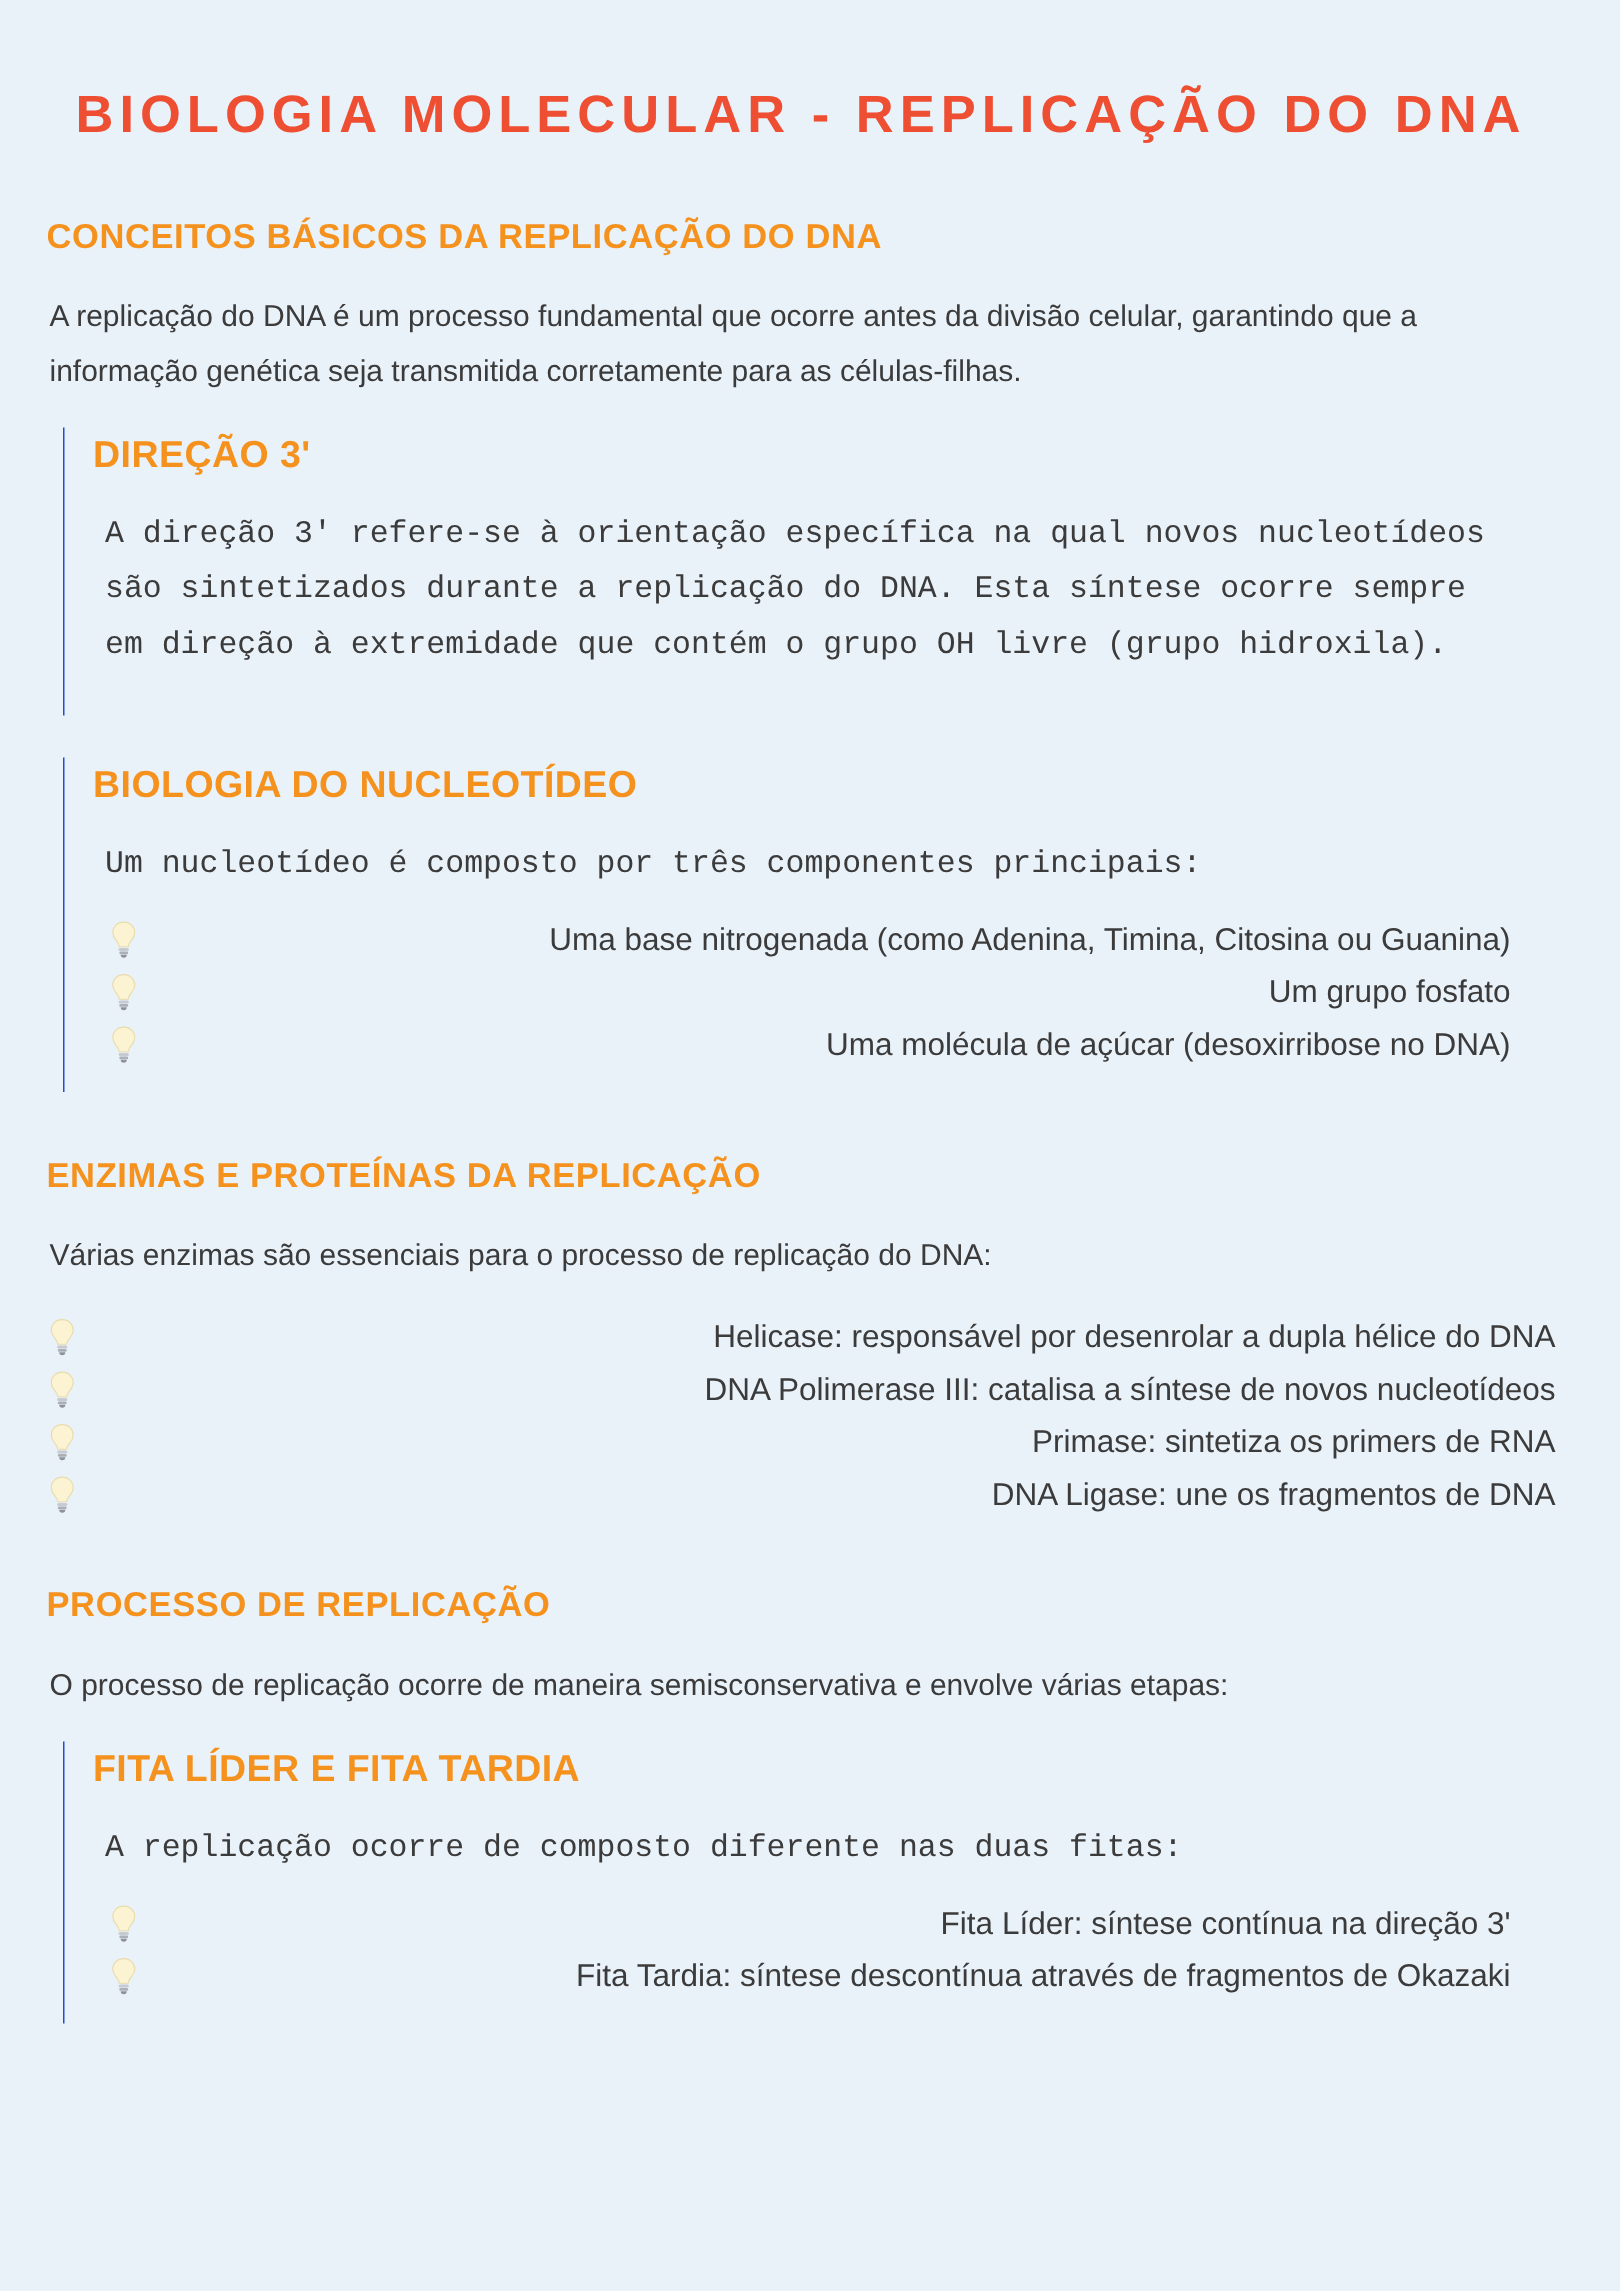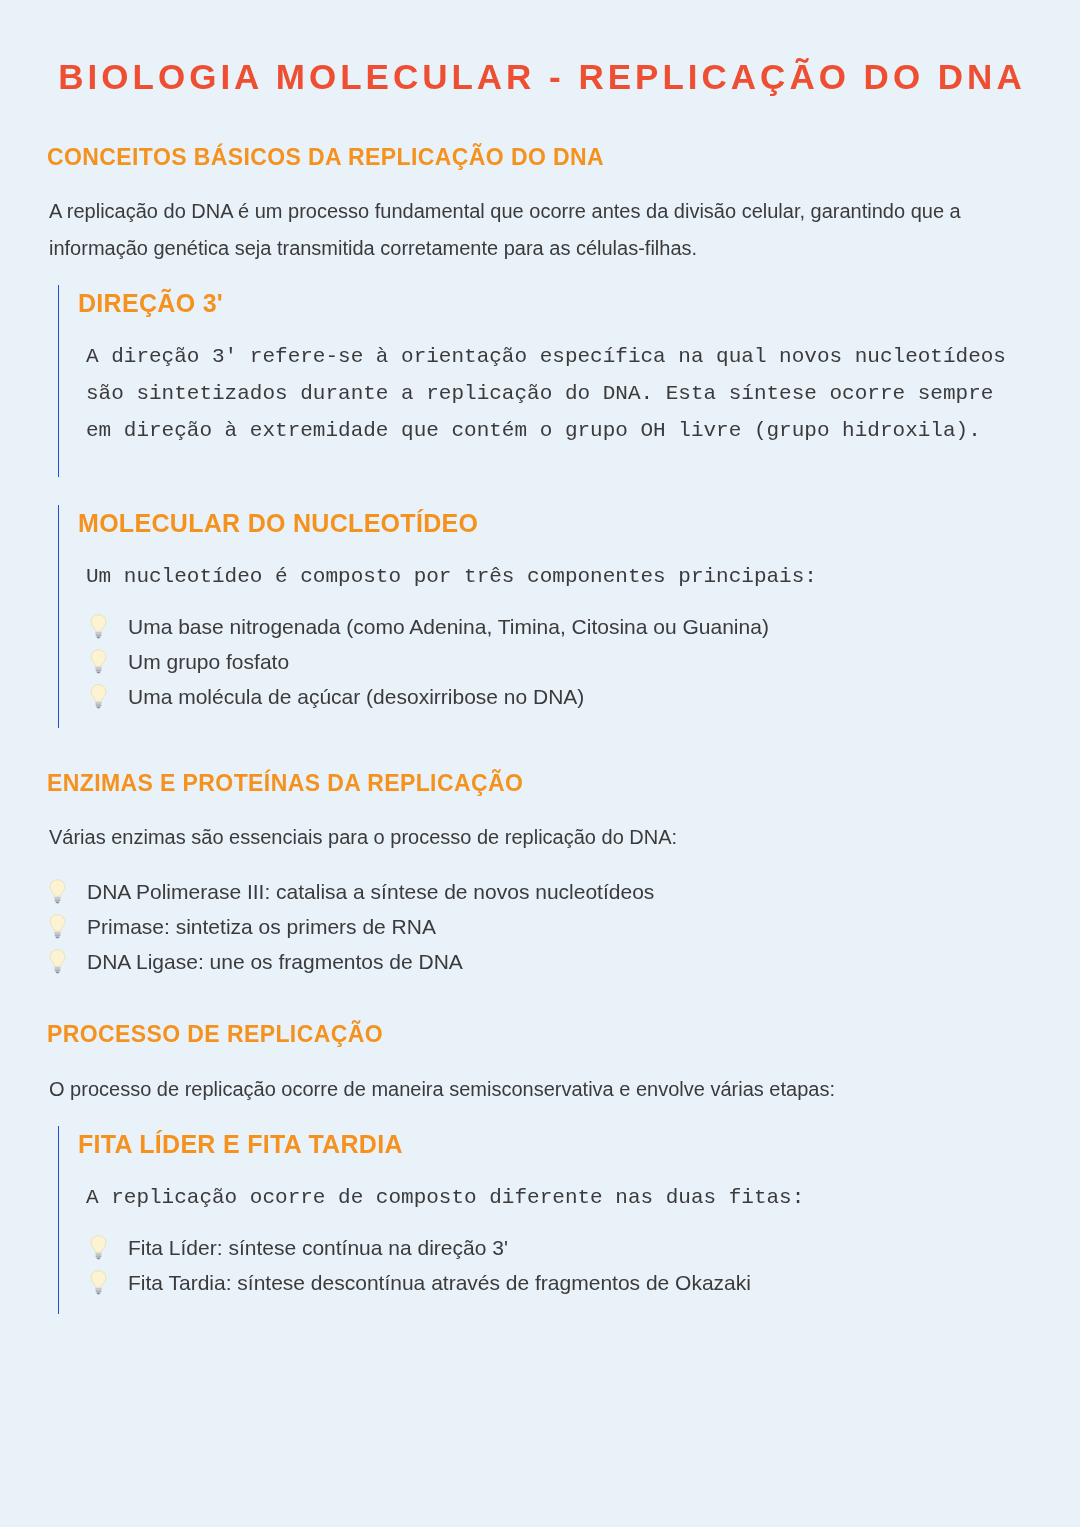--- a/index.html
+++ b/index.html
@@ -9,21 +9,21 @@
     background: #E9F1F9;
     font-family: "Liberation Sans", "DejaVu Sans", sans-serif;
     color: #3B3B3B;
   }
   .page {
     position: relative;
     width: 1080px;
     height: 1527px;
     background: #E9F1F9;
     box-sizing: border-box;
-    padding: 50px 43px 0 47px;
+    padding: 50px 43px 0 31px;
     overflow: hidden;
   }
   h1.page-title {
     margin: 6px 0 46px 0;
     text-align: center;
     font-size: 35px;
     font-weight: 700;
     letter-spacing: 4px;
     color: #EE4F33;
     line-height: 1.2;
@@ -70,20 +70,21 @@
   }
   .subsection ul.bullet-list { margin-left: 12px; }
   .section > ul.bullet-list { margin-left: 2px; margin-top: 8px; }
   ul.bullet-list li {
     display: flex;
     align-items: center;
     gap: 21px;
     font-size: 21px;
     line-height: 35px;
     margin: 0;
+    justify-content: space-between;
   }
   .bulb {
     flex: 0 0 auto;
     width: 17px;
     height: 27px;
     display: inline-block;
   }
   .bulb svg { display: block; width: 100%; height: 100%; }
 </style>
 </head>
@@ -96,21 +97,21 @@
   <div class="section">
     <h2 class="section-heading">CONCEITOS BÁSICOS DA REPLICAÇÃO DO DNA</h2>
     <p class="intro">A replicação do DNA é um processo fundamental que ocorre antes da divisão celular, garantindo que a informação genética seja transmitida corretamente para as células-filhas.</p>
 
     <div class="subsection">
       <h3 class="subsection-heading">DIREÇÃO 3'</h3>
       <p class="body-text">A direção 3' refere-se à orientação específica na qual novos nucleotídeos são sintetizados durante a replicação do DNA. Esta síntese ocorre sempre em direção à extremidade que contém o grupo OH livre (grupo hidroxila).</p>
     </div>
 
     <div class="subsection">
-      <h3 class="subsection-heading">MOLECULAR DO NUCLEOTÍDEO</h3>
+      <h3 class="subsection-heading">BIOLOGIA DO NUCLEOTÍDEO</h3>
       <p class="body-text">Um nucleotídeo é composto por três componentes principais:</p>
       <ul class="bullet-list">
         <li>
           <span class="bulb">
               <svg viewBox="0 0 20 30" xmlns="http://www.w3.org/2000/svg">
                 <path d="M10 1.2 C4.6 1.2 1.4 5.1 1.4 9.4 c0 2.8 1.3 4.7 2.7 6.3 1 1.2 1.9 2.3 2.2 3.8 l0.2 1 h7 l0.2 -1 c0.3 -1.5 1.2 -2.6 2.2 -3.8 1.4 -1.6 2.7 -3.5 2.7 -6.3 C18.6 5.1 15.4 1.2 10 1.2 z" fill="#FBF3D2" stroke="#E9DCAC" stroke-width="0.9"></path>
                 <rect x="6" y="21.4" width="8" height="2.4" rx="1.2" fill="#C7CBD1"></rect>
                 <rect x="6.5" y="24.2" width="7" height="2.2" rx="1.1" fill="#ABB0B7"></rect>
                 <path d="M7.6 26.8 h4.8 a2.4 2.4 0 0 1 -4.8 0 z" fill="#8E939B"></path>
               </svg>
@@ -149,20 +150,31 @@
     <ul class="bullet-list">
       <li>
         <span class="bulb">
             <svg viewBox="0 0 20 30" xmlns="http://www.w3.org/2000/svg">
               <path d="M10 1.2 C4.6 1.2 1.4 5.1 1.4 9.4 c0 2.8 1.3 4.7 2.7 6.3 1 1.2 1.9 2.3 2.2 3.8 l0.2 1 h7 l0.2 -1 c0.3 -1.5 1.2 -2.6 2.2 -3.8 1.4 -1.6 2.7 -3.5 2.7 -6.3 C18.6 5.1 15.4 1.2 10 1.2 z" fill="#FBF3D2" stroke="#E9DCAC" stroke-width="0.9"></path>
               <rect x="6" y="21.4" width="8" height="2.4" rx="1.2" fill="#C7CBD1"></rect>
               <rect x="6.5" y="24.2" width="7" height="2.2" rx="1.1" fill="#ABB0B7"></rect>
               <path d="M7.6 26.8 h4.8 a2.4 2.4 0 0 1 -4.8 0 z" fill="#8E939B"></path>
             </svg>
           </span>
+        <span>Helicase: responsável por desenrolar a dupla hélice do DNA</span>
+      </li>
+      <li>
+        <span class="bulb">
+            <svg viewBox="0 0 20 30" xmlns="http://www.w3.org/2000/svg">
+              <path d="M10 1.2 C4.6 1.2 1.4 5.1 1.4 9.4 c0 2.8 1.3 4.7 2.7 6.3 1 1.2 1.9 2.3 2.2 3.8 l0.2 1 h7 l0.2 -1 c0.3 -1.5 1.2 -2.6 2.2 -3.8 1.4 -1.6 2.7 -3.5 2.7 -6.3 C18.6 5.1 15.4 1.2 10 1.2 z" fill="#FBF3D2" stroke="#E9DCAC" stroke-width="0.9"></path>
+              <rect x="6" y="21.4" width="8" height="2.4" rx="1.2" fill="#C7CBD1"></rect>
+              <rect x="6.5" y="24.2" width="7" height="2.2" rx="1.1" fill="#ABB0B7"></rect>
+              <path d="M7.6 26.8 h4.8 a2.4 2.4 0 0 1 -4.8 0 z" fill="#8E939B"></path>
+            </svg>
+          </span>
         <span>DNA Polimerase III: catalisa a síntese de novos nucleotídeos</span>
       </li>
       <li>
         <span class="bulb">
             <svg viewBox="0 0 20 30" xmlns="http://www.w3.org/2000/svg">
               <path d="M10 1.2 C4.6 1.2 1.4 5.1 1.4 9.4 c0 2.8 1.3 4.7 2.7 6.3 1 1.2 1.9 2.3 2.2 3.8 l0.2 1 h7 l0.2 -1 c0.3 -1.5 1.2 -2.6 2.2 -3.8 1.4 -1.6 2.7 -3.5 2.7 -6.3 C18.6 5.1 15.4 1.2 10 1.2 z" fill="#FBF3D2" stroke="#E9DCAC" stroke-width="0.9"></path>
               <rect x="6" y="21.4" width="8" height="2.4" rx="1.2" fill="#C7CBD1"></rect>
               <rect x="6.5" y="24.2" width="7" height="2.2" rx="1.1" fill="#ABB0B7"></rect>
               <path d="M7.6 26.8 h4.8 a2.4 2.4 0 0 1 -4.8 0 z" fill="#8E939B"></path>
             </svg>

